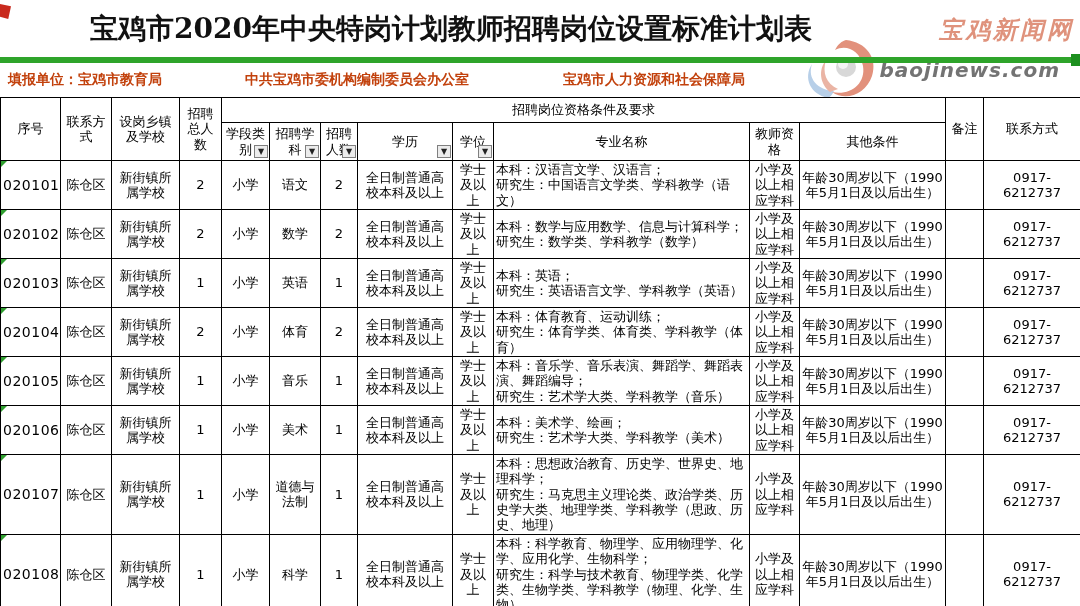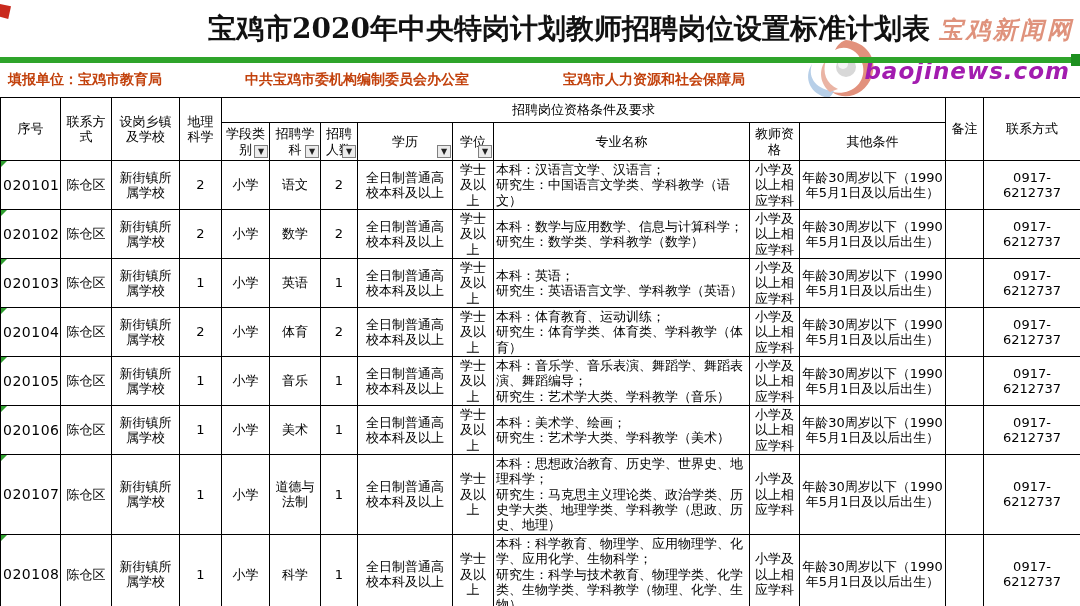--- a/index.html
+++ b/index.html
@@ -2,33 +2,33 @@
 <html><head>
 <meta charset="utf-8">
 <style>
   * { margin:0; padding:0; box-sizing:border-box; }
   body { font-family:"DejaVu Sans","Liberation Sans",sans-serif; background:#fff; }
   .page { position:relative; width:1080px; height:606px; background:#fff; overflow:hidden; }
 
   
   .corner-mark { position:absolute; left:0; top:4px; width:11px; height:15px;
     background:#c92a1e; clip-path:polygon(0 0,100% 15%,75% 100%,0 85%); }
-  .main-title { position:absolute; left:90px; right:150px; top:10px; text-align:right;
+  .main-title { position:absolute; left:90px; right:150px; top:10px; text-align:left;
     font-family:"DejaVu Serif","Liberation Serif",serif; font-weight:bold;
     font-size:28px; color:#111; letter-spacing:0; white-space:nowrap; }
   .green-line { position:absolute; left:0; right:0; top:57px; height:6px; background:#2ea42a; }
   .green-cap { position:absolute; right:0; top:54px; width:9px; height:12px; background:#1d8f1f; }
 
   .watermark { position:absolute; right:4px; top:6px; width:272px; height:88px; }
   .wm-swirl { position:absolute; left:-4px; top:28px; }
   .wm-name { position:absolute; right:2px; top:8px; font-family:"DejaVu Serif","Liberation Serif",serif;
     font-weight:bold; font-style:italic; font-size:24px; color:#dd8971; letter-spacing:3px;
     white-space:nowrap; opacity:.92; }
-  .wm-domain { position:absolute; right:6px; top:52px; font-weight:bold; font-style:italic;
-    font-size:23px; color:#a21caf; letter-spacing:1px; }
+  .wm-domain { position:absolute; right:16px; top:52px; font-weight:bold; font-style:italic;
+    font-size:20px; color:#737373; letter-spacing:1px; }
 
   .filing-row { position:absolute; left:0; right:0; top:63px; height:34px; }
   .filing-row span { position:absolute; top:8px; font-size:14px; font-weight:bold; color:#c2410c; white-space:nowrap; }
   .org1 { left:8px; } .org2 { left:245px; } .org3 { left:563px;text-align:right; }
 
   
   table { position:absolute; left:0; top:97px; width:1080px; border-collapse:collapse; table-layout:fixed; }
   th, td { border:1.5px solid #000; font-size:13px; font-weight:normal; color:#000;
     text-align:center; vertical-align:middle; padding:1px 2px; line-height:1.18; overflow:hidden; }
   thead tr.h1 { height:25px; } thead tr.h2 { height:38px; }
@@ -90,21 +90,21 @@
         <col style="width:50px">
         <col style="width:146px">
       <col style="width:38px">
         <col style="width:97px">
     </colgroup>
     <thead>
       <tr class="h1">
         <th rowspan="2">序号</th>
         <th rowspan="2">联系方式</th>
         <th rowspan="2">设岗乡镇及学校</th>
-        <th rowspan="2">地理科学</th>
+        <th rowspan="2">招聘总人数</th>
         <th colspan="8">招聘岗位资格条件及要求</th>
         <th rowspan="2">备注</th>
         <th rowspan="2">联系方式</th>
       </tr>
       <tr class="h2">
         <th class="rel">
           <span>学段类别</span>
           <span class="filter">▼</span>
         </th>
         <th class="rel">

